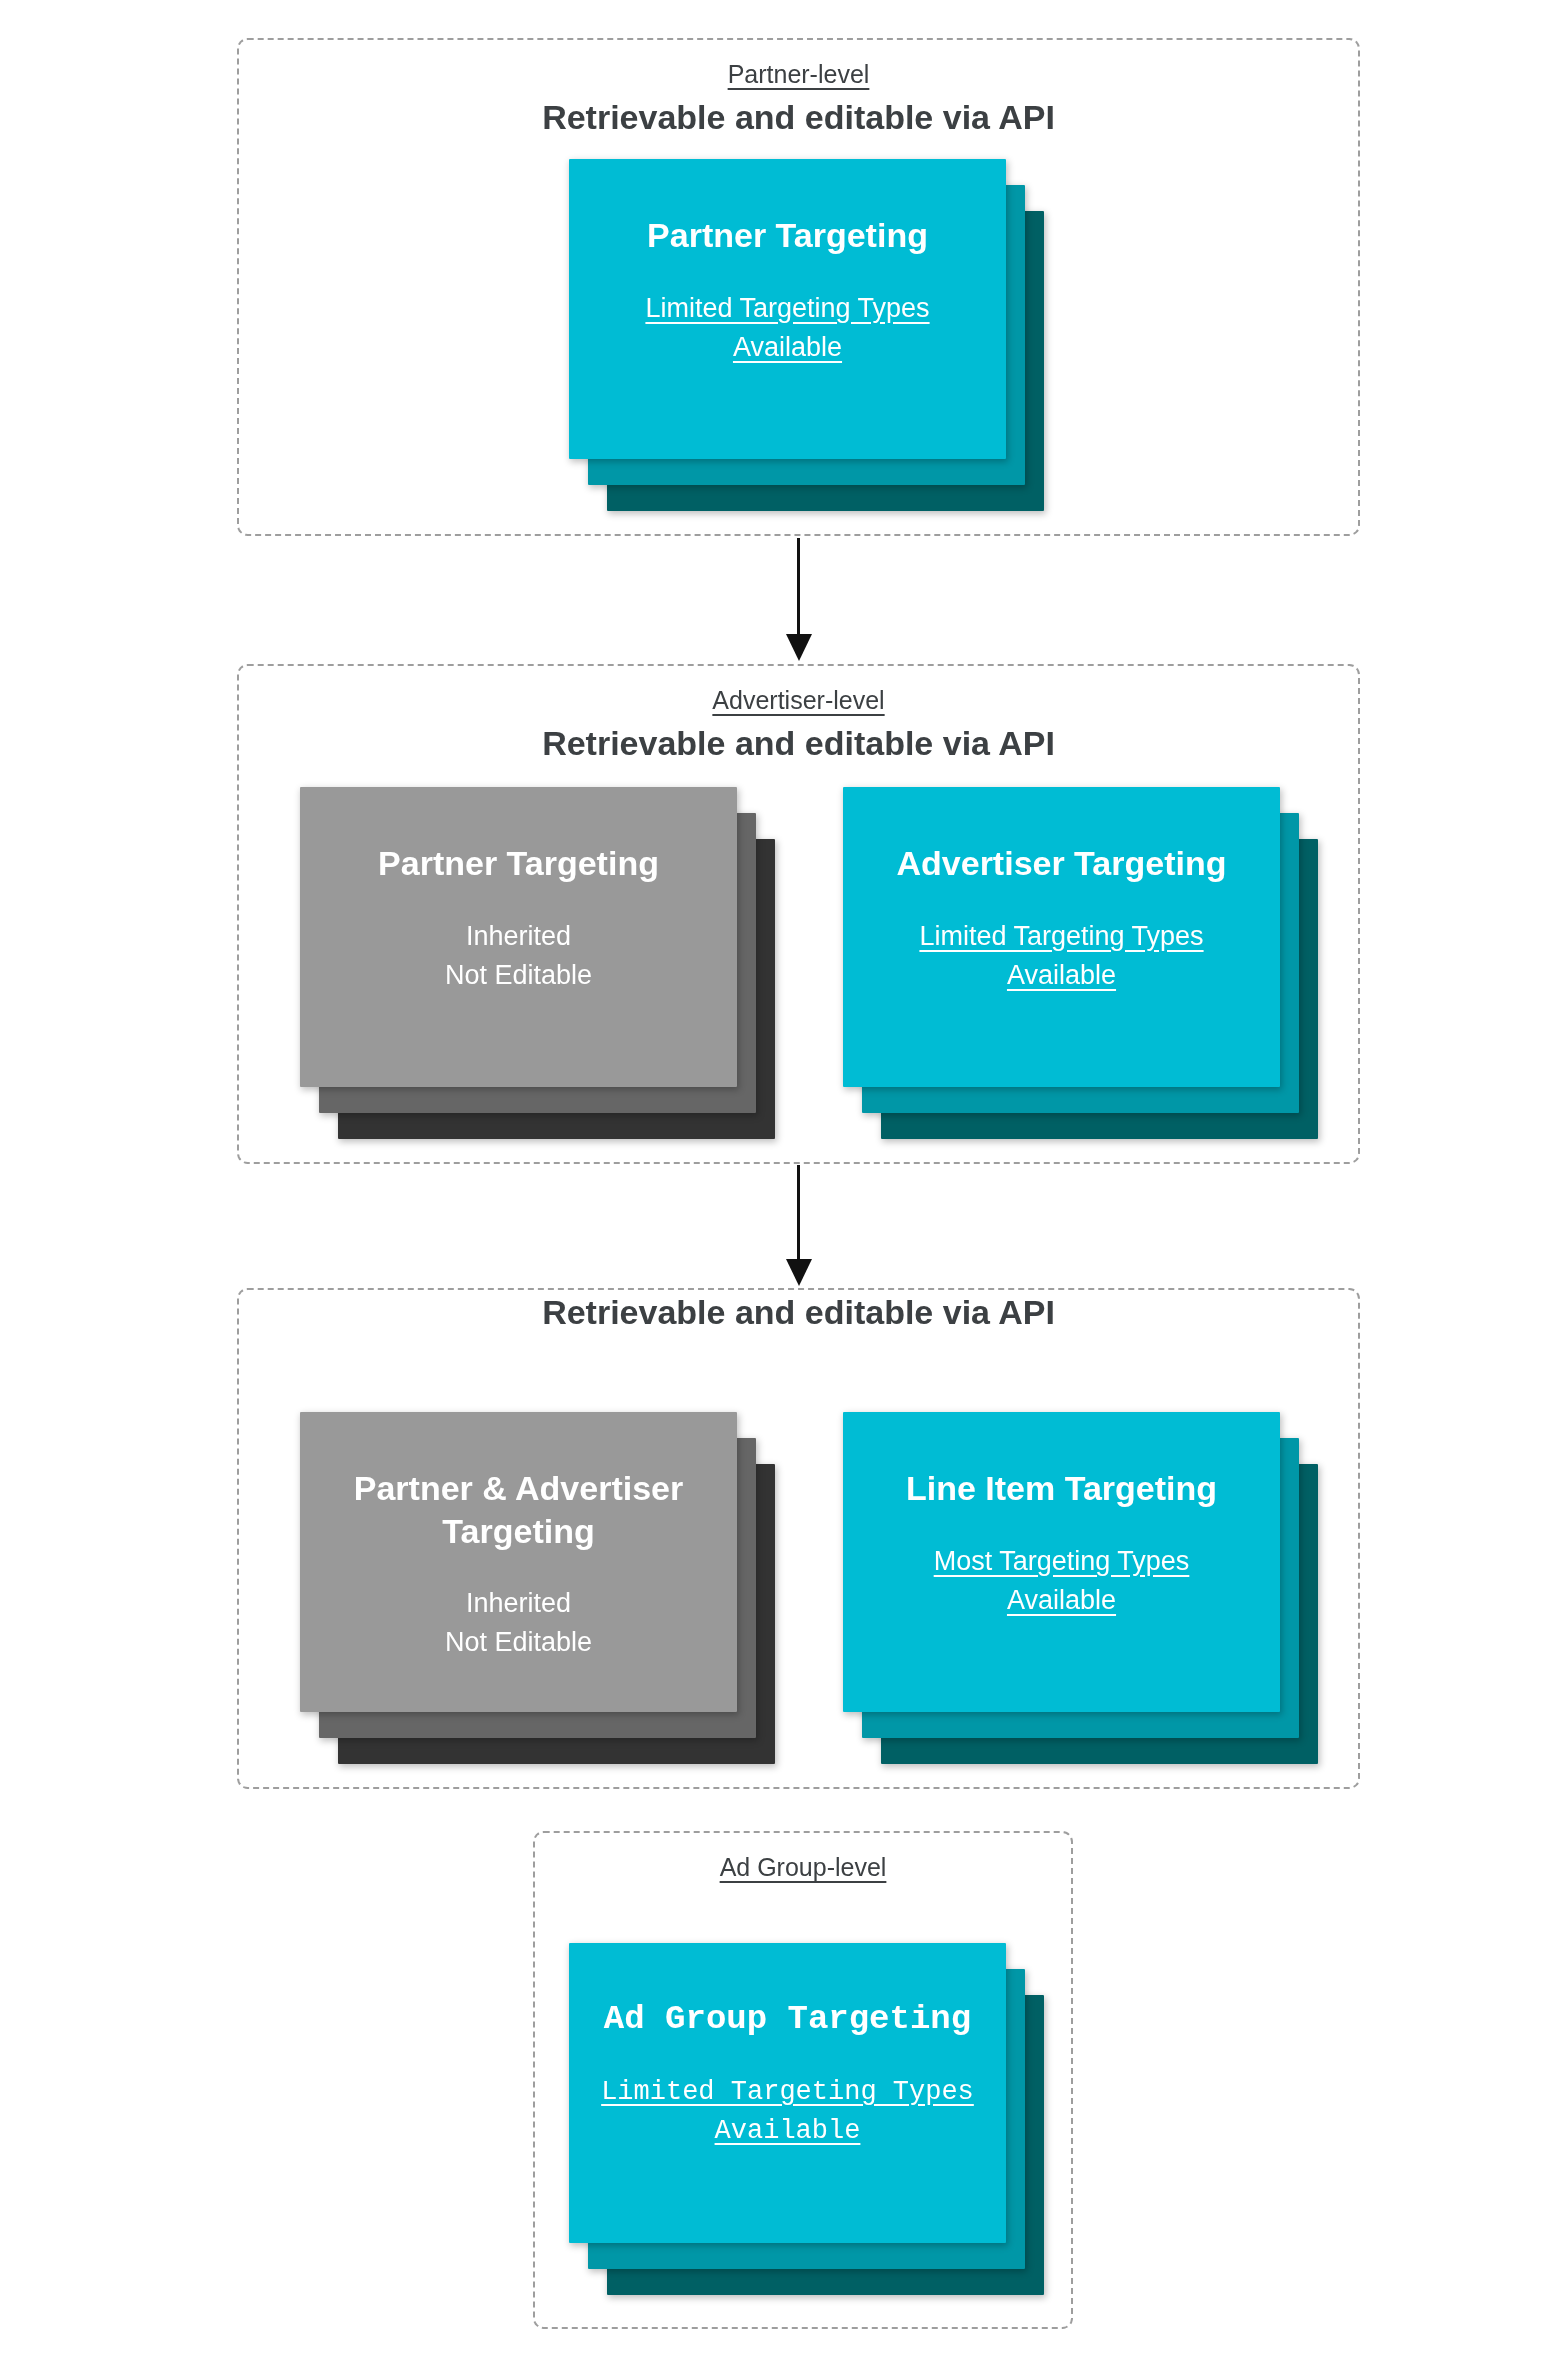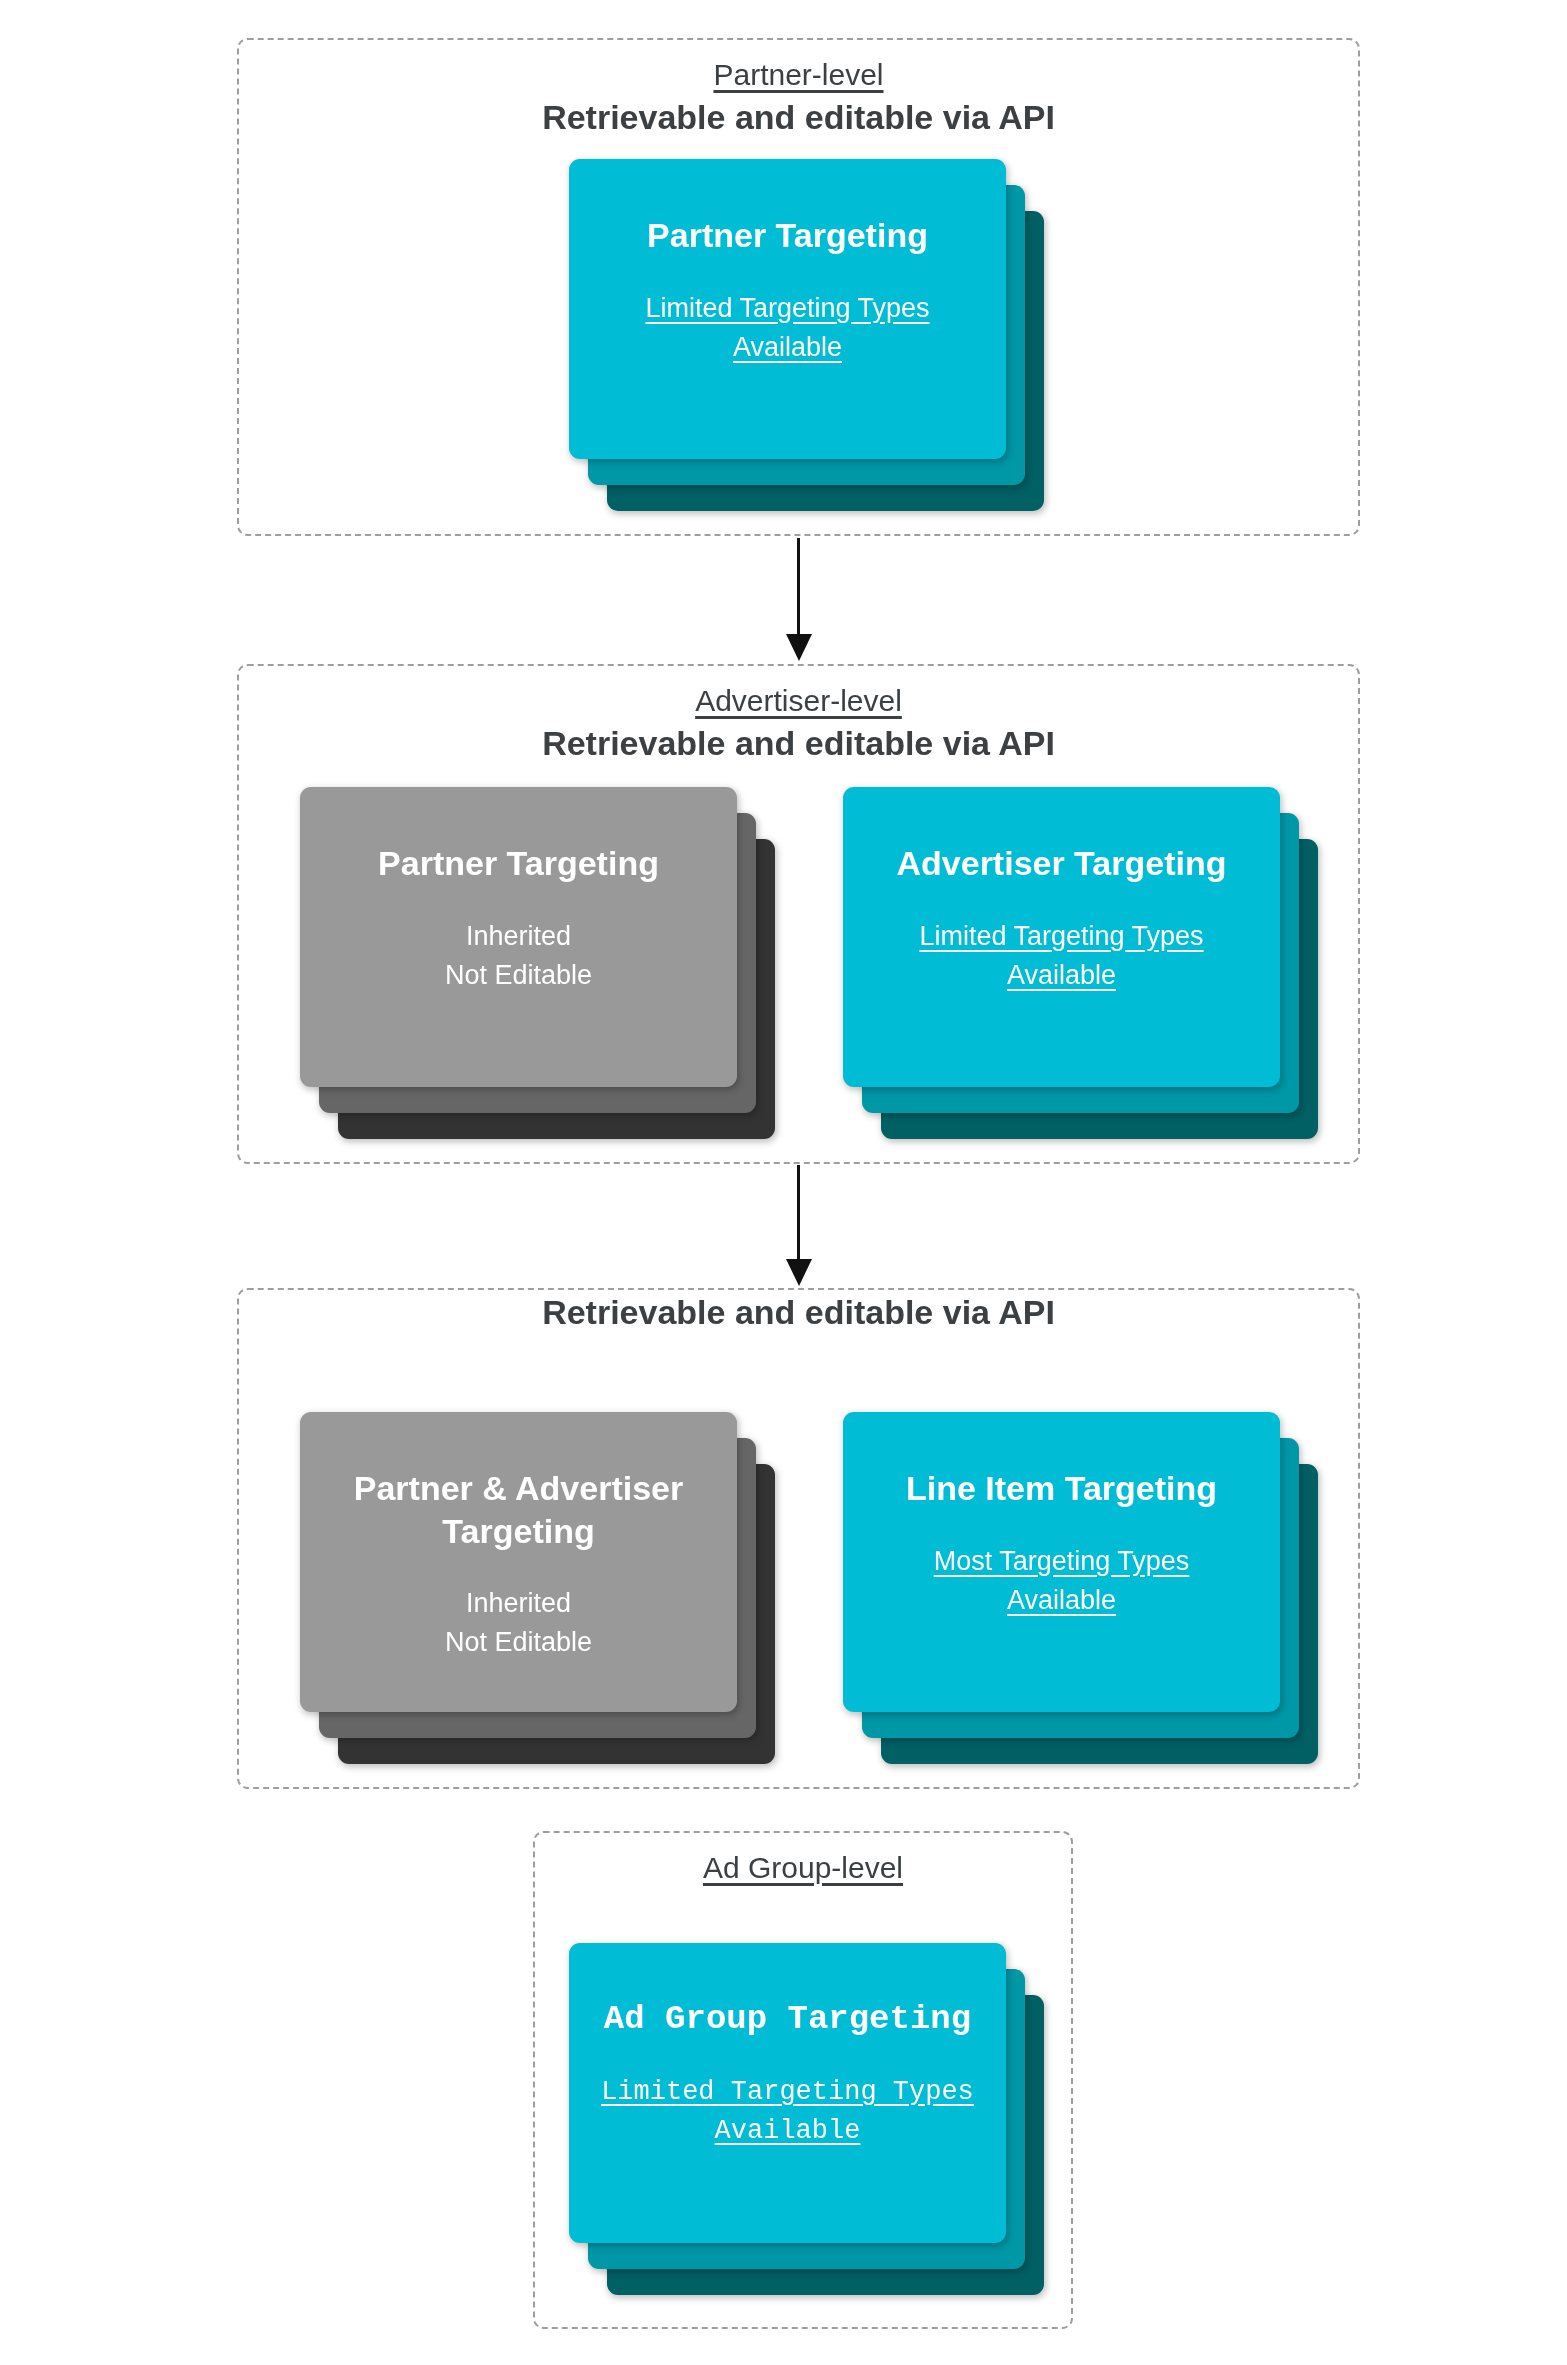--- a/index.html
+++ b/index.html
@@ -21,42 +21,42 @@
     background: #ffffff;
   }
   #sec-partner    { left: 237px; top: 38px;   width: 1123px; height: 498px; }
   #sec-advertiser { left: 237px; top: 664px;  width: 1123px; height: 500px; }
   #sec-lineitem   { left: 237px; top: 1288px; width: 1123px; height: 501px; }
   #sec-adgroup    { left: 533px; top: 1831px; width: 540px;  height: 498px; }
 
   .sec-title {
     margin-top: 14.3px;
     text-align: center;
-    font-size: 30px;
+    font-size: 25px;
     font-weight: 500;
     line-height: 41px;
     color: var(--heading-gray, #3c4043);
     text-decoration: underline;
     text-underline-offset: 5.4px;
   }
   .sec-subtitle {
     margin-top: 1.8px;
     text-align: center;
     font-size: 34px;
     font-weight: 700;
     line-height: 41px;
     color: var(--heading-gray, #3c4043);
   }
   .sec-subtitle.red { color: var(--alert-red, #f92d0b); }
 
   .stack { position: absolute; width: 437px; height: 300px; }
   .stack .layer2, .stack .layer3, .stack .cardface {
     position: absolute;
     width: 437px; height: 300px;
-    border-radius: 11px;
+    border-radius: 1px;
     box-shadow: 1.8px 2.7px 7.1px rgba(0,0,0,0.25);
   }
   .stack .layer3 { left: 38px; top: 52px; }
   .stack .layer2 { left: 19px; top: 26px; }
   .stack .cardface {
     left: 0; top: 0;
     box-sizing: border-box;
     display: flex;
     flex-direction: column;
     align-items: center;

